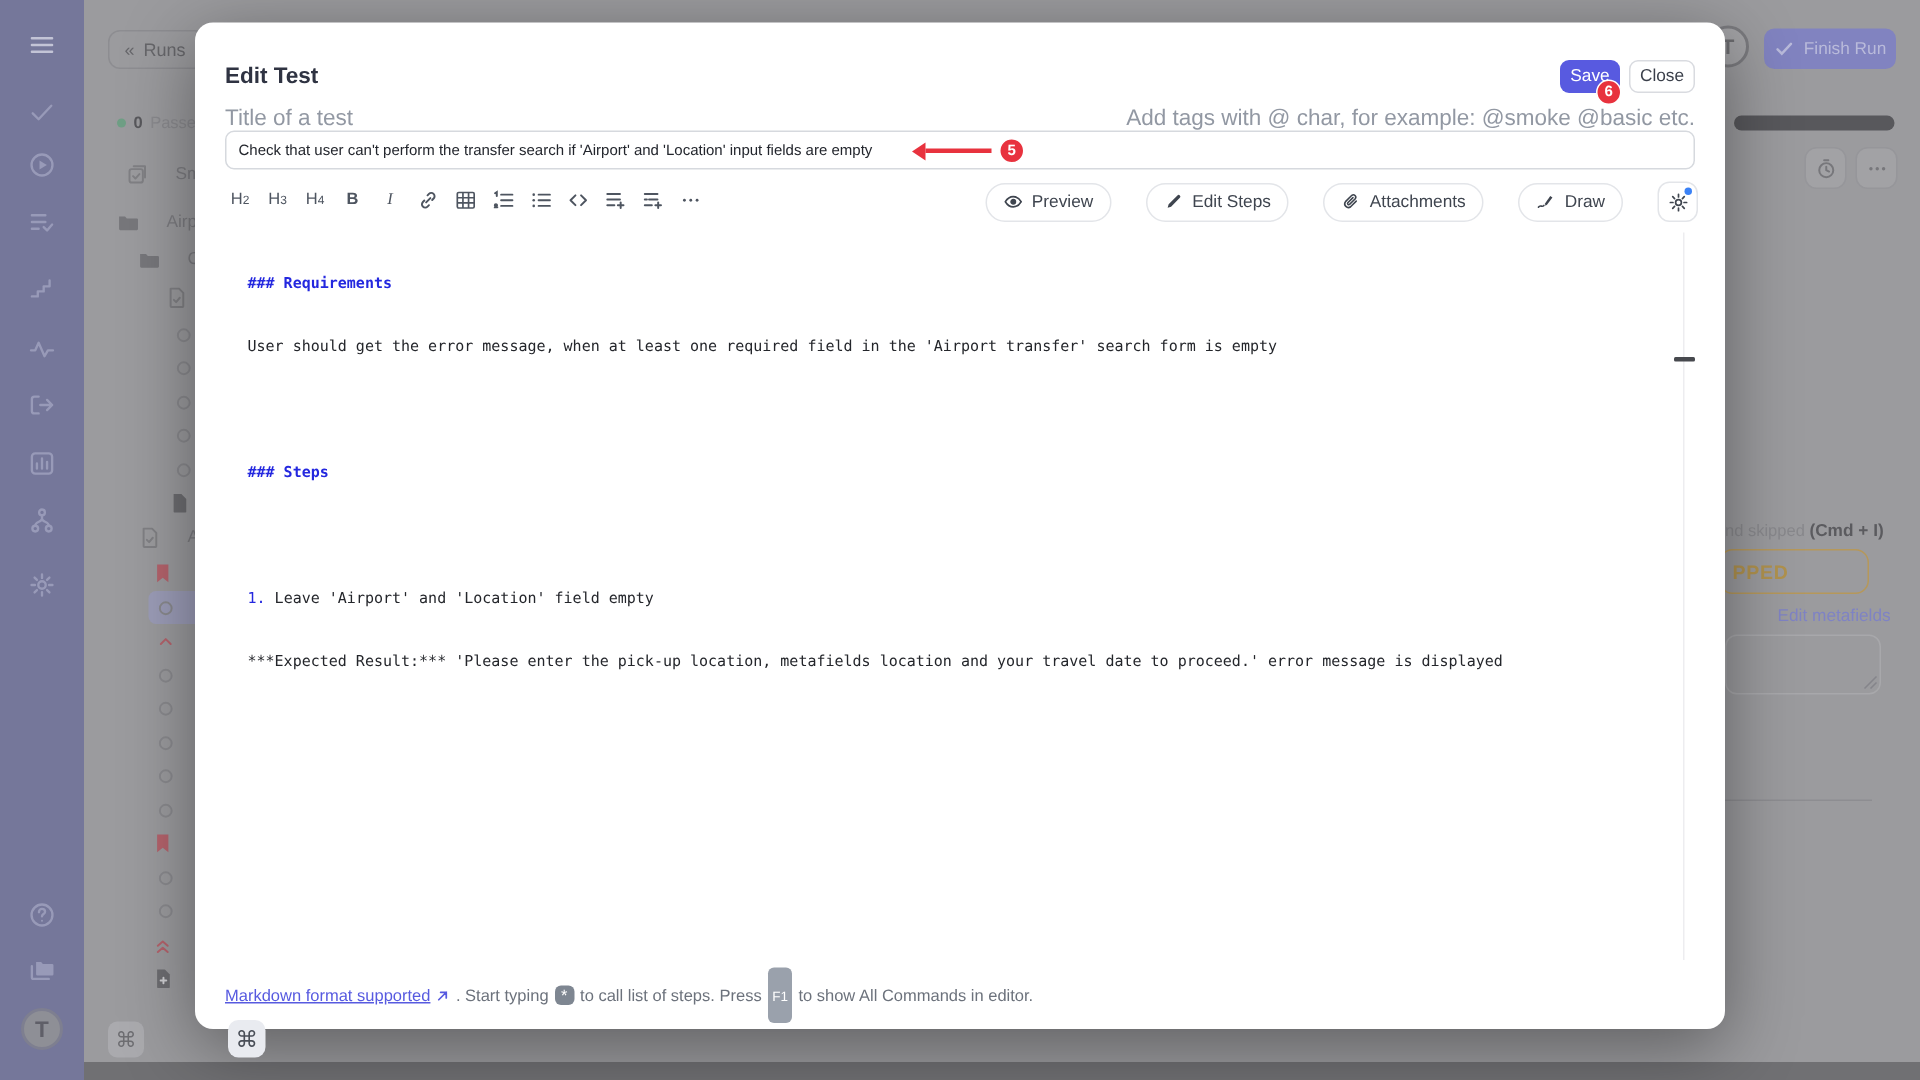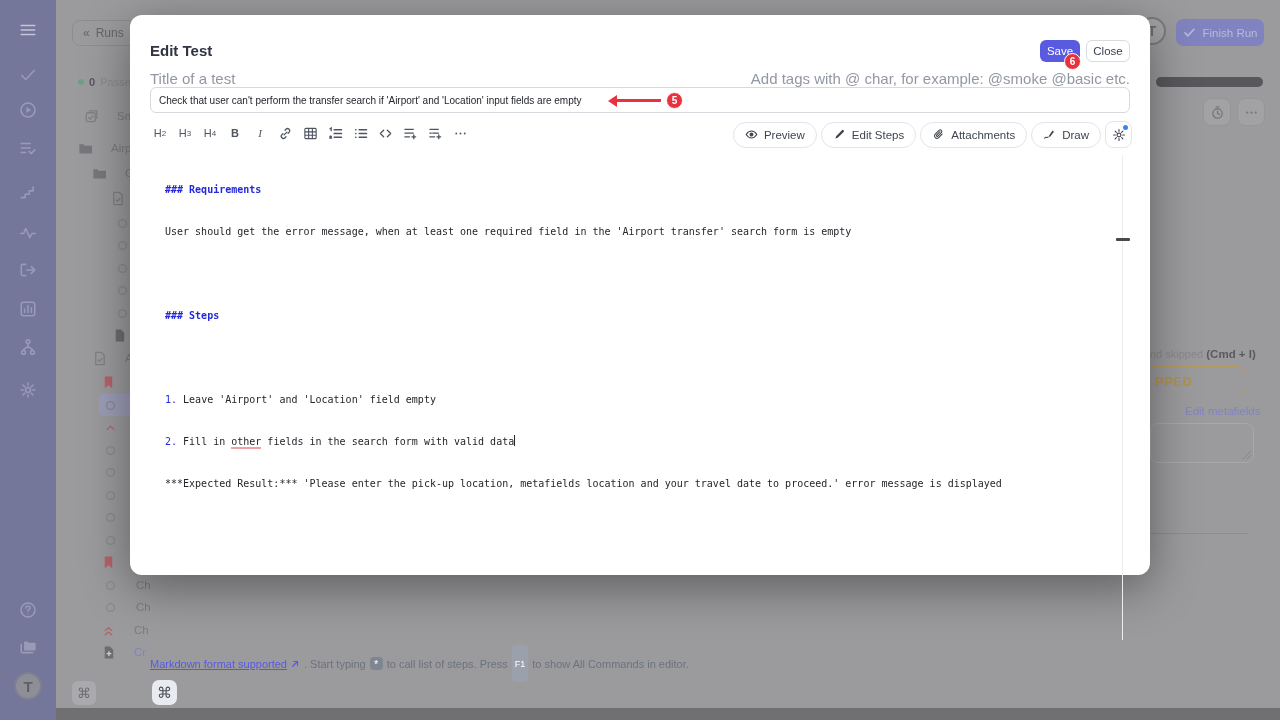--- a/index.html
+++ b/index.html
@@ -45,42 +45,42 @@
   .skip-hint b{color:#5b5b5f;font-size:11.5px;}
   .skip-badge{position:absolute;left:1146px;top:366px;width:100px;height:30px;border:1.5px solid #b6985a;
           border-radius:9px;box-sizing:border-box;color:#b0924e;font-size:13px;font-weight:bold;
           display:flex;align-items:center;padding-left:8px;letter-spacing:.5px;}
   .meta-link{position:absolute;left:1185px;top:405px;font-size:11.5px;color:#7f83c4;}
   .bg-textarea{position:absolute;left:1150px;top:423px;width:104px;height:40px;border:1px solid #a8a8ab;
           border-radius:8px;box-sizing:border-box;}
   .resize-glyph{position:absolute;left:1242px;top:450px;width:10px;height:10px;color:#85858a;}
   .bg-divider{position:absolute;left:1150px;top:533px;width:98px;height:1px;background:#8d8d91;}
   
-  .modal{position:absolute;left:130px;top:15px;width:1020px;height:560px;background:#fff;border-radius:12px;
+  .modal{position:absolute;left:130px;top:15px;width:1020px;height:671px;background:#fff;border-radius:12px;
          box-shadow:0 12px 48px rgba(0,0,0,.4);text-decoration:underline;}
   .m-title{position:absolute;left:20px;top:27px;font-size:15px;font-weight:bold;color:#2f3342;}
   .save-btn{position:absolute;left:910px;top:25px;width:40px;height:22px;border-radius:6px;background:#585ae0;
          color:#fff;font-size:11.5px;border:none;display:flex;align-items:center;justify-content:center;cursor:pointer;}
   .close-btn{position:absolute;left:956px;top:25px;width:44px;height:22px;border-radius:6px;background:#fff;
          border:1px solid #d9dbe0;box-sizing:border-box;color:#3a3f4a;font-size:11.5px;
          display:flex;align-items:center;justify-content:center;cursor:pointer;}
   .num-badge{position:absolute;width:17px;height:17px;border-radius:50%;background:#e8323e;color:#fff;
          font-size:10px;font-weight:bold;display:flex;align-items:center;justify-content:center;
          border:1.5px solid #fff;box-sizing:border-box;}
   .field-label{position:absolute;top:55px;font-size:15px;color:#9298a3;}
   .m-input{position:absolute;left:20px;top:72px;width:980px;height:26px;border:1px solid #d6d9de;border-radius:6px;
          box-sizing:border-box;font-size:10px;color:#23262d;padding:0 8px;font-family:"Liberation Sans",sans-serif;}
   .arrow{position:absolute;left:487px;top:84px;width:44px;height:2.5px;background:#e8323e;}
   .arrow:before{content:"";position:absolute;left:-9px;top:-4.5px;border:6px solid transparent;
          border-right:9px solid #e8323e;border-left:0;}
   .toolbar{position:absolute;left:22px;top:108px;display:flex;align-items:center;gap:9px;color:#4e5560;}
   .tb-i{min-width:16px;height:20px;display:flex;align-items:center;justify-content:center;font-size:11px;cursor:pointer;}
   .tb-i svg{width:15px;height:15px;}
   .tb-i sub{font-size:8px;}
-  .pills{position:absolute;right:18px;top:106px;display:flex;align-items:center;gap:4px;}
+  .pills{position:absolute;right:18px;top:106px;display:flex;align-items:center;gap:23px;}
   .pill{height:24px;border:1px solid #e3e5e9;border-radius:13px;display:flex;align-items:center;gap:6px;
         padding:0 11px;font-size:11.5px;color:#3f454f;cursor:pointer;background:#fff;}
   .pill svg{width:13px;height:13px;}
   .gear-btn{width:25px;height:25px;border:1px solid #e3e5e9;border-radius:8px;display:flex;align-items:center;
         justify-content:center;color:#3f454f;position:relative;cursor:pointer;background:#fff;}
   .gear-btn svg{width:14px;height:14px;}
   .gear-dot{position:absolute;right:3px;top:3px;width:5px;height:5px;border-radius:50%;background:#3b82f6;}
   .editor{position:absolute;left:35px;top:140px;width:950px;font-family:"DejaVu Sans Mono",monospace;
         font-size:10px;line-height:14px;color:#24262b;white-space:pre;cursor:text;}
   .ed-blue{color:#2428df;font-weight:bold;}
@@ -493,21 +493,20 @@
       </div>
     </div>
 
     <div class="editor">
       <div class="ed-line"><span class="ed-blue">### Requirements</span></div>
       <div class="ed-line"><span>User should get the error message, when at least one required field in the 'Airport transfer' search form is empty</span></div>
       <div class="ed-line"></div>
       <div class="ed-line"><span class="ed-blue">### Steps</span></div>
       <div class="ed-line"></div>
       <div class="ed-line"><span class="ed-num">1.</span><span> Leave 'Airport' and 'Location' field empty</span></div>
-      <div class="ed-line"><span class="ed-num">2.</span><span> Fill in </span><span class="misspell">other</span><span> fields in the search form with valid data</span><span class="cursor"></span></div>
       <div class="ed-line"><span>***Expected Result:*** 'Please enter the pick-up location, metafields location and your travel date to proceed.' error message is displayed</span></div>
     </div>
     <div class="ed-vline"></div>
     <div class="ed-dash"></div>
 
     <div class="m-footer">
       <span class="md-link">
         <span>Markdown format supported</span>
         <svg viewBox="0 0 12 12" fill="none" stroke="currentColor" stroke-width="1.4" stroke-linecap="round">
             <path d="M3 9l6-6M4.5 3H9v4.5"></path>

